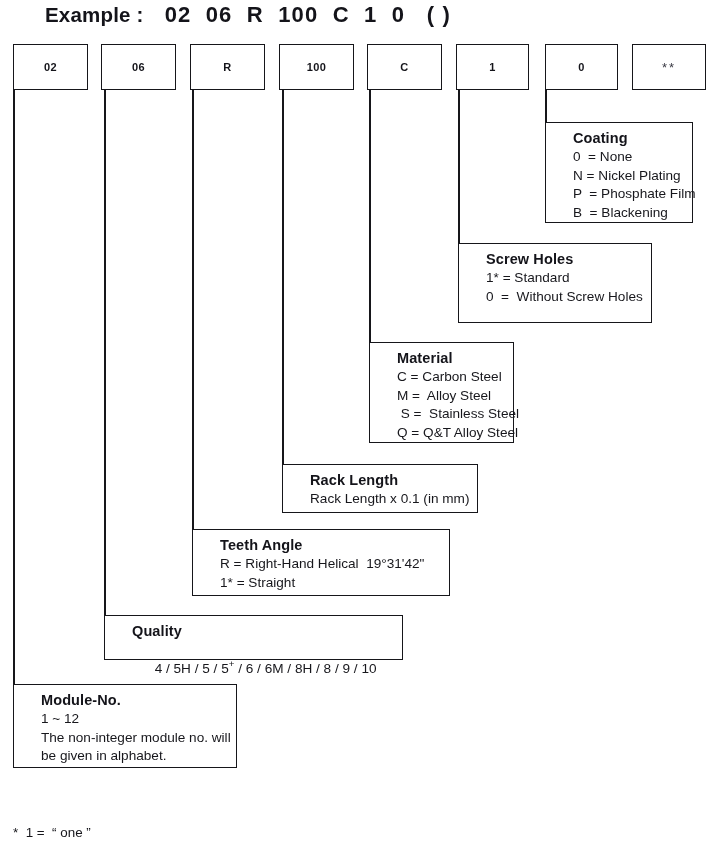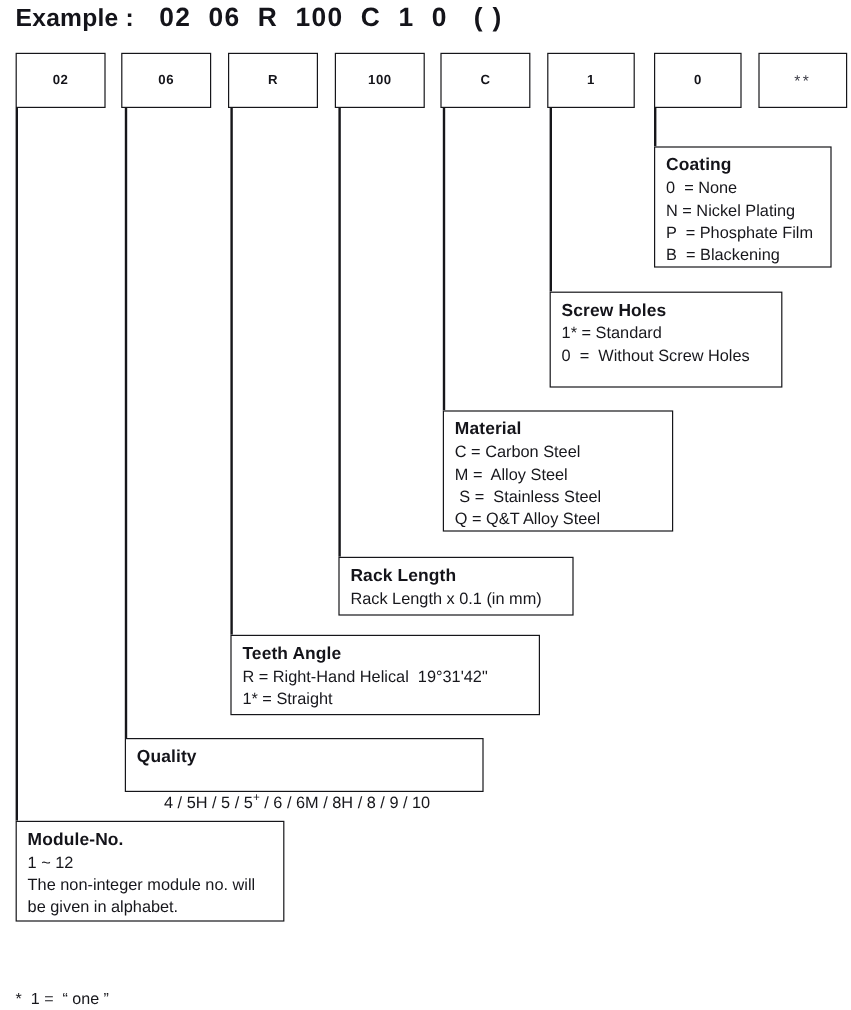--- a/index.html
+++ b/index.html
@@ -30,20 +30,21 @@
     align-items: baseline;
     white-space: pre;
     font-size: 21px;
     font-weight: bold;
     letter-spacing: 0.2px;
     color: #14141a;
   }
   .example-label {
     font-size: 20.5px;
     font-weight: bold;
+    margin-left: 32px;
   }
   .example-codes {
     font-size: 22px;
     font-weight: bold;
     margin-left: 21px;
     letter-spacing: 1.1px;
   }
 
   
   .code-box {
@@ -74,21 +75,21 @@
     background: #16161a;
     z-index: 1;
   }
 
   
   .desc-box {
     position: absolute;
     box-sizing: border-box;
     border: 1.6px solid #16161a;
     background: #ffffff;
-    padding: 6px 0 4px 9px;
+    padding: 6px 0 4px 27px;
     z-index: 2;
   }
   .desc-title {
     font-size: 14.5px;
     font-weight: bold;
     color: #14141a;
     line-height: 1.32;
     letter-spacing: 0.1px;
     white-space: pre;
   }
@@ -158,21 +159,21 @@
     <div class="desc-line">P  = Phosphate Film</div>
     <div class="desc-line">B  = Blackening</div>
   </div>
 
   <div class="desc-box" style="left:458px; top:243px; width:194px; height:80px;">
     <div class="desc-title">Screw Holes</div>
     <div class="desc-line">1* = Standard</div>
     <div class="desc-line">0  =  Without Screw Holes</div>
   </div>
 
-  <div class="desc-box" style="left:369px; top:342px; width:192px; height:101px;">
+  <div class="desc-box" style="left:369px; top:342px; width:145px; height:101px;">
     <div class="desc-title">Material</div>
     <div class="desc-line">C = Carbon Steel</div>
     <div class="desc-line">M =  Alloy Steel</div>
     <div class="desc-line"> S =  Stainless Steel</div>
     <div class="desc-line">Q = Q&amp;T Alloy Steel</div>
   </div>
 
   <div class="desc-box" style="left:282px; top:464px; width:196px; height:49px;">
     <div class="desc-title">Rack Length</div>
     <div class="desc-line">Rack Length x 0.1 (in mm)</div>

